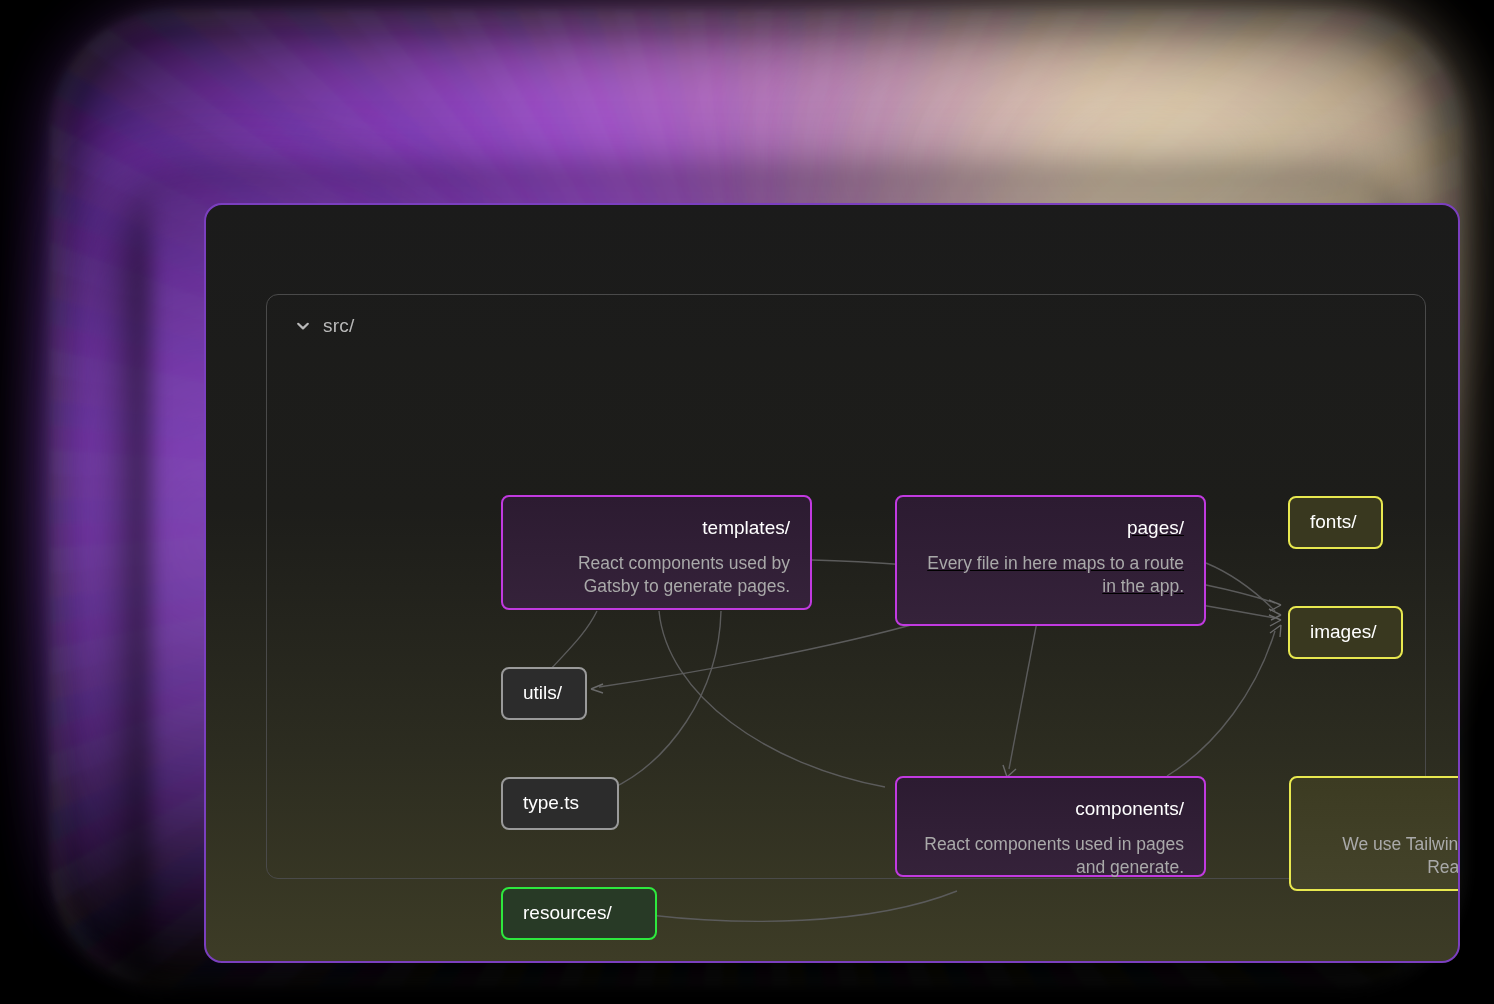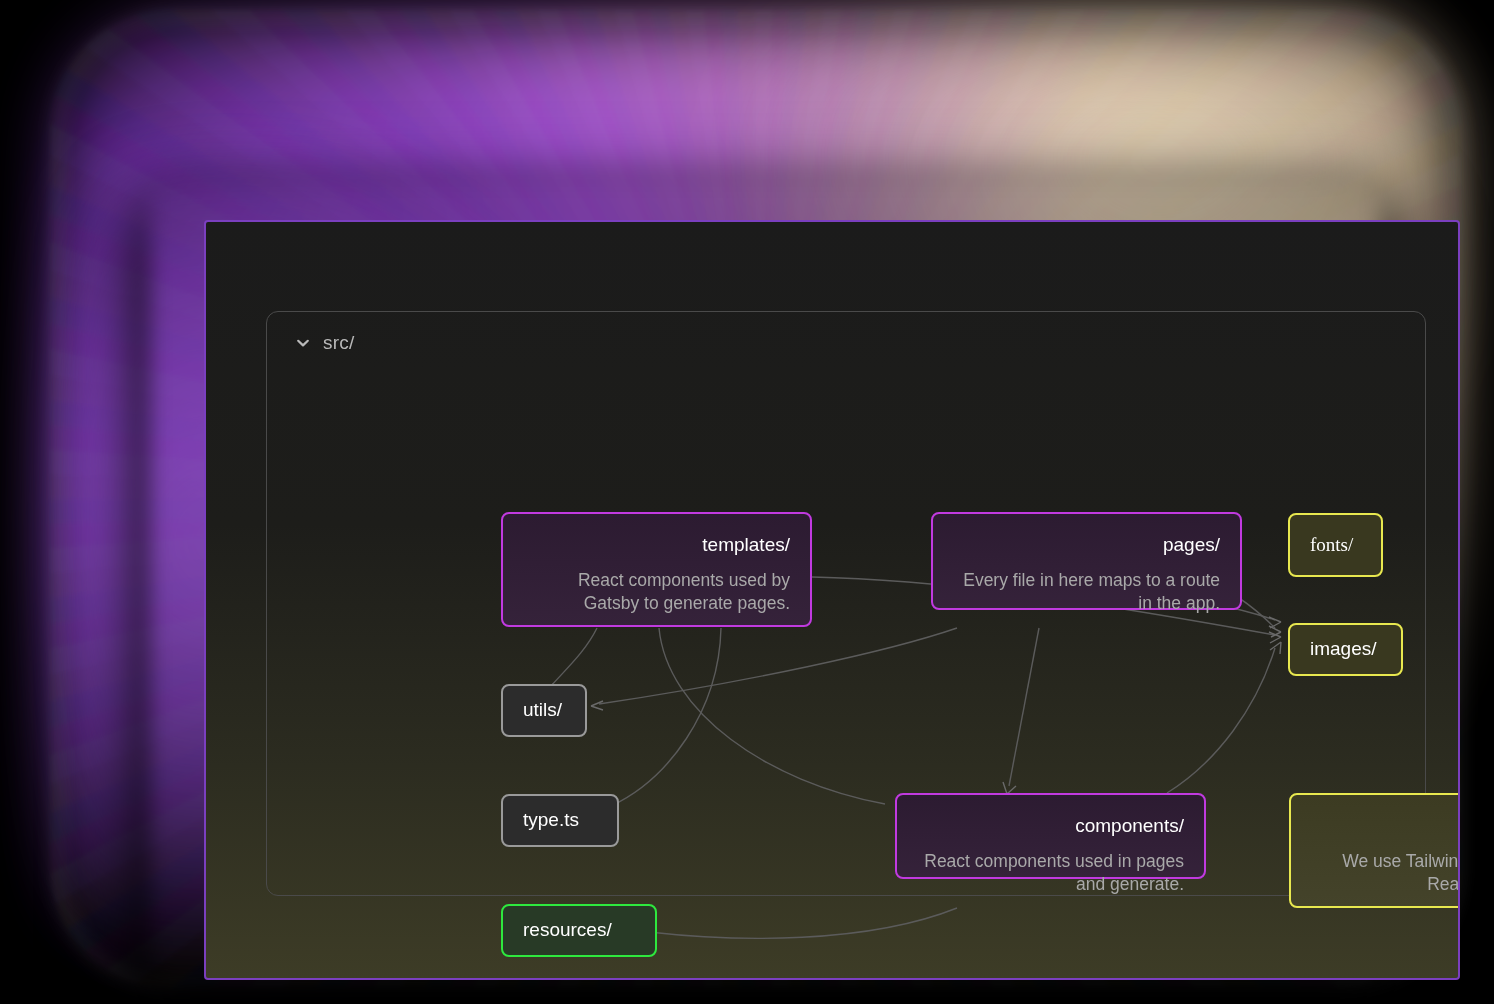--- a/index.html
+++ b/index.html
@@ -73,27 +73,26 @@
     filter: blur(10px);
   }
 
   
   #window {
     position: absolute;
     left: 204px;
     top: 203px;
     width: 1256px;
     height: 760px;
-    border-radius: 4px;
+    border-radius: 18px;
     border: 2px solid #7b3fbf;
     box-sizing: border-box;
     background:
       linear-gradient(180deg, #1b1b1b 0%, #1d1d1a 40%, #2c2c20 72%, #3d3c26 100%);
     overflow: hidden;
-    margin-top: 17px;
   }
 
   
   #src-group {
     position: absolute;
     left: 60px;
     top: 89px;
     width: 1160px;
     height: 585px;
     border: 1px solid #4a4a4a;
@@ -243,42 +242,42 @@
 
         <path class="edge" d="M 690 596 C 600 632 470 630 382 620"></path>
         <path class="edge-head" d="M 374 619 L 386 614 M 374 619 L 385 624"></path>
       </svg>
 
       <div class="node big n-purple" style="left:234px; top:200px; width:311px; height:115px;">
         <span class="node-title">templates/</span>
         <span class="node-desc">React components used by Gatsby to generate pages.</span>
       </div>
 
-      <div class="node big n-purple" style="left:664px; top:200px; width:311px; height:98px;">
+      <div class="node big n-purple" style="left:628px; top:200px; width:311px; height:131px;text-decoration:underline;">
         <span class="node-title">pages/</span>
         <span class="node-desc">Every file in here maps to a route in the app.</span>
       </div>
 
-      <div class="node small n-yellow" style="left:1021px; top:201px; width:95px; height:64px;font-family:Liberation Serif, serif;">
+      <div class="node small n-yellow" style="left:1021px; top:201px; width:95px; height:53px;">
         <span class="node-title">fonts/</span>
       </div>
 
       <div class="node small n-yellow" style="left:1021px; top:311px; width:115px; height:53px;">
         <span class="node-title">images/</span>
       </div>
 
       <div class="node small n-gray" style="left:234px; top:372px; width:86px; height:53px;">
         <span class="node-title">utils/</span>
       </div>
 
       <div class="node small n-gray" style="left:234px; top:482px; width:118px; height:53px;">
         <span class="node-title">type.ts</span>
       </div>
 
-      <div class="node big n-purple" style="left:628px; top:481px; width:311px; height:86px;padding-left:16px;">
+      <div class="node big n-purple" style="left:628px; top:481px; width:311px; height:101px;padding-left:16px;">
         <span class="node-title">components/</span>
         <span class="node-desc">React components used in pages and generate.</span>
       </div>
 
       <div class="node big n-yellow-big" style="left:1022px; top:481px; width:311px; height:115px;">
         <span class="node-title">styles/</span>
         <span class="node-desc">We use Tailwind for styling our React components.</span>
       </div>
 
       <div class="node small n-green" style="left:234px; top:592px; width:156px; height:53px;">

